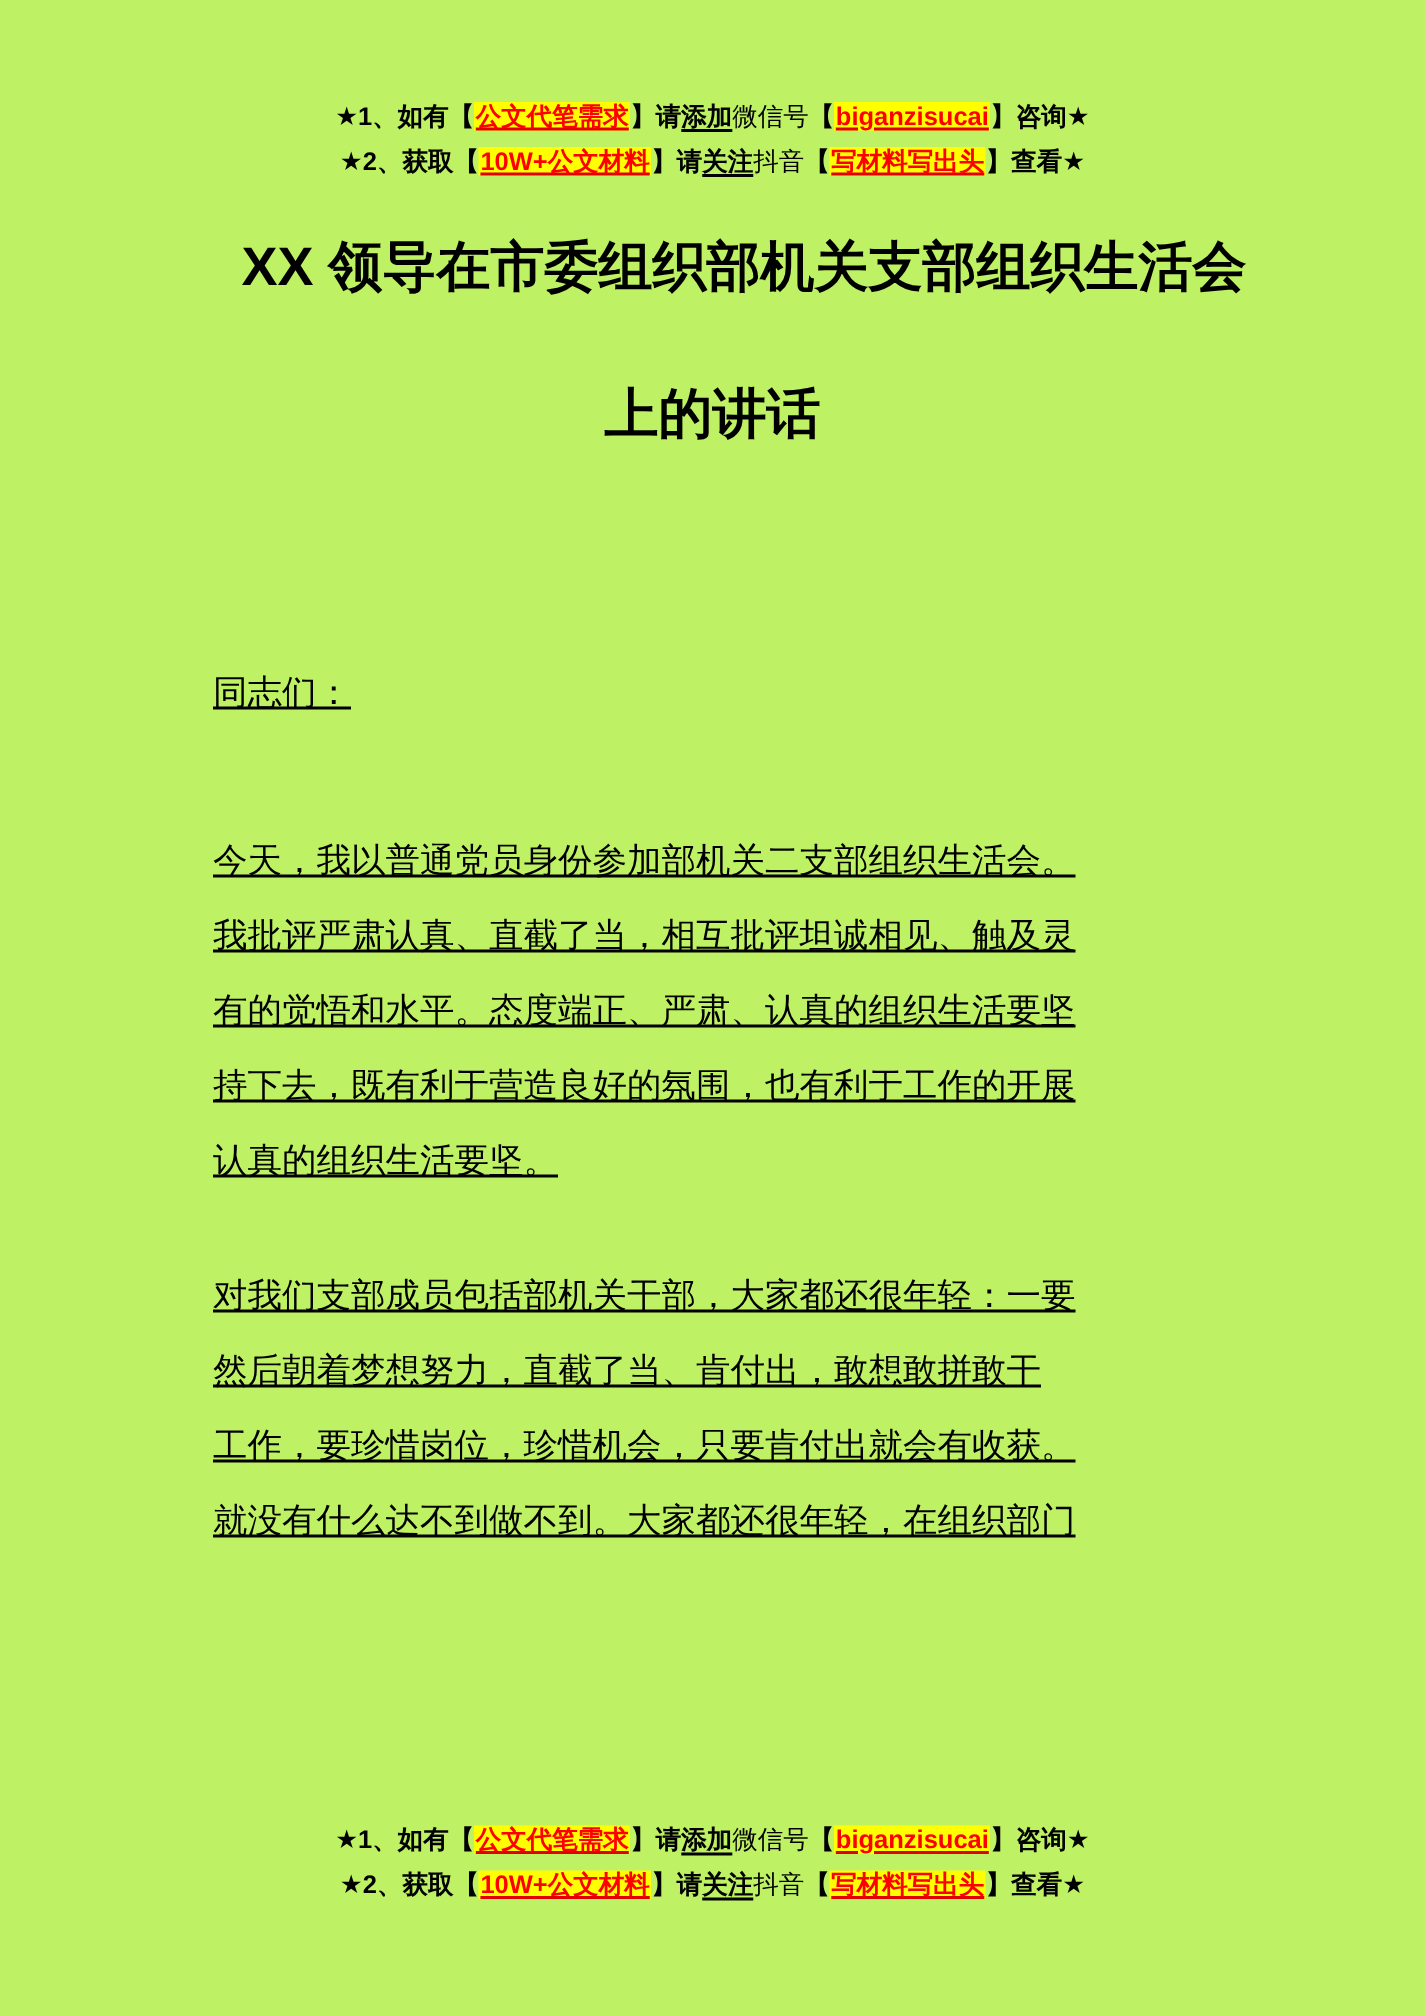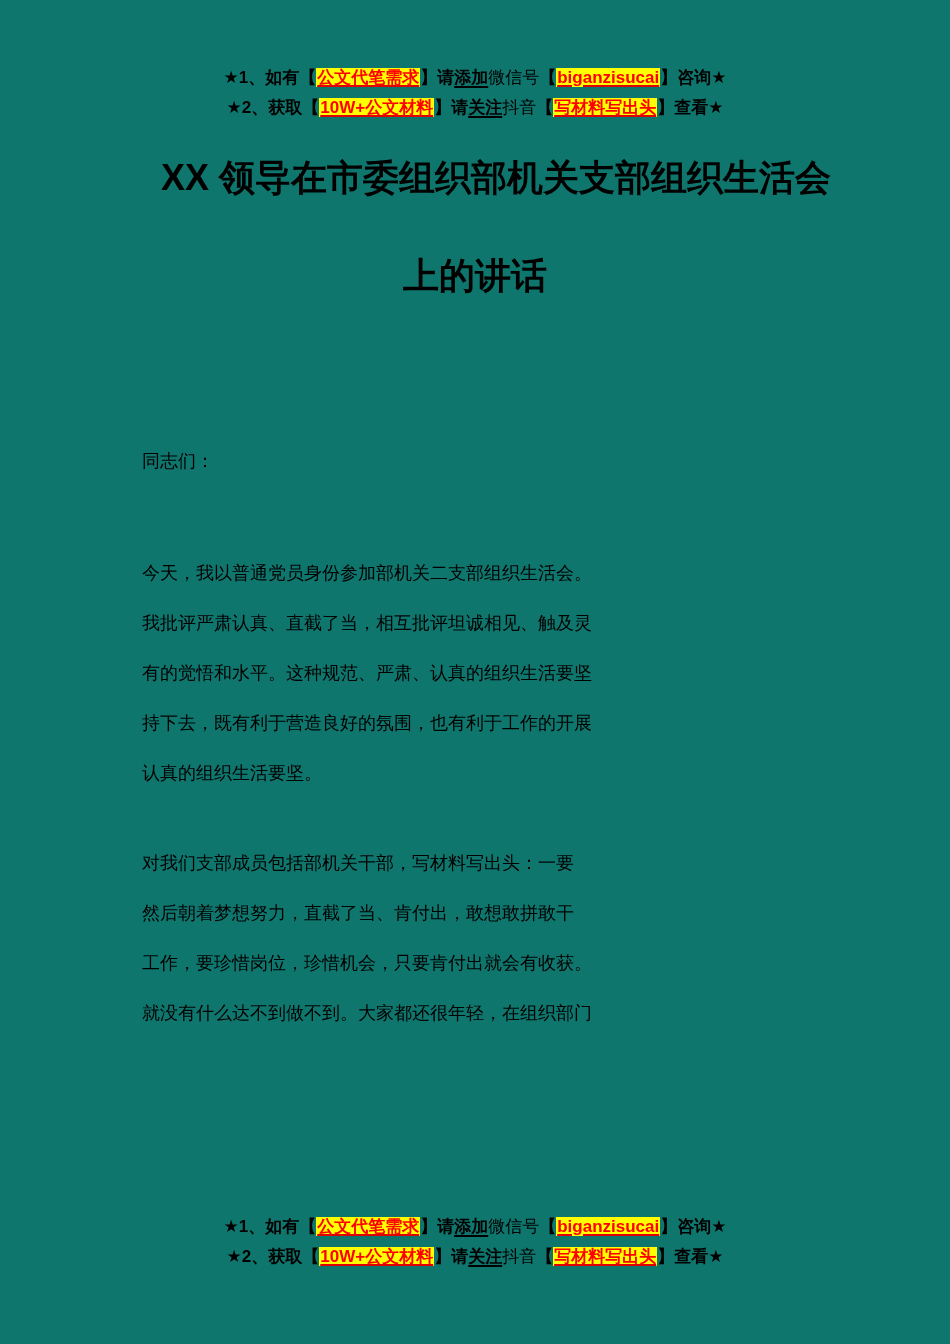--- a/index.html
+++ b/index.html
@@ -1,20 +1,20 @@
 <!DOCTYPE html>
 <html><head>
 <meta charset="utf-8">
 <style>
   html, body { margin: 0; padding: 0; }
   .page {
     position: relative;
     width: 950px;
     height: 1344px;
-    background: #0f766e;
+    background: #bef264;
     font-family: "Liberation Sans", "DejaVu Sans", sans-serif;
     color: #000000;
     overflow: hidden;
   }
 
   
   .notice {
     text-align: center;
     font-size: 17px;
     font-weight: bold;
@@ -47,24 +47,25 @@
     font-size: 36px;
     color: #000000;
   }
   .title-line { line-height: 50px; height: 50px; }
   .title-line1 { margin-top: 30px; padding-left: 42px; }
   .title-line2 { margin-top: 48px; }
 
   
   .doc-body {
     margin: 135px 120px 0 142px;
-    font-size: 18px;
+    font-size: 23px;
     line-height: 50px;
     font-weight: 400;
     color: #000000;
+    text-decoration: underline;
   }
   .text-line { height: 50px; white-space: nowrap; }
   .para1 { margin-top: 62px; }
   .para2 { margin-top: 40px; }
 </style>
 </head>
 <body>
 
 <div class="page">
 
@@ -77,27 +78,27 @@
     <div class="title-line title-line1">XX 领导在市委组织部机关支部组织生活会</div>
     <div class="title-line title-line2">上的讲话</div>
   </div>
 
   <div class="doc-body">
     <div class="text-line">同志们：</div>
 
     <div class="para para1">
       <div class="text-line">今天，我以普通党员身份参加部机关二支部组织生活会。</div>
       <div class="text-line">我批评严肃认真、直截了当，相互批评坦诚相见、触及灵</div>
-      <div class="text-line">有的觉悟和水平。这种规范、严肃、认真的组织生活要坚</div>
+      <div class="text-line">有的觉悟和水平。态度端正、严肃、认真的组织生活要坚</div>
       <div class="text-line">持下去，既有利于营造良好的氛围，也有利于工作的开展</div>
       <div class="text-line">认真的组织生活要坚。</div>
     </div>
 
     <div class="para para2">
-      <div class="text-line">对我们支部成员包括部机关干部，写材料写出头：一要</div>
+      <div class="text-line">对我们支部成员包括部机关干部，大家都还很年轻：一要</div>
       <div class="text-line">然后朝着梦想努力，直截了当、肯付出，敢想敢拼敢干</div>
       <div class="text-line">工作，要珍惜岗位，珍惜机会，只要肯付出就会有收获。</div>
       <div class="text-line">就没有什么达不到做不到。大家都还很年轻，在组织部门</div>
     </div>
   </div>
 
   <div class="notice footer">
     <div class="notice-line"><span>★1、如有【</span><span class="hl">公文代笔需求</span><span>】请</span><span class="u">添加</span><span class="plain">微信号</span><span>【</span><span class="hl">biganzisucai</span><span>】咨询★</span></div>
     <div class="notice-line"><span>★2、获取【</span><span class="hl">10W+公文材料</span><span>】请</span><span class="u">关注</span><span class="plain">抖音</span><span>【</span><span class="hl">写材料写出头</span><span>】查看★</span></div>
   </div>

